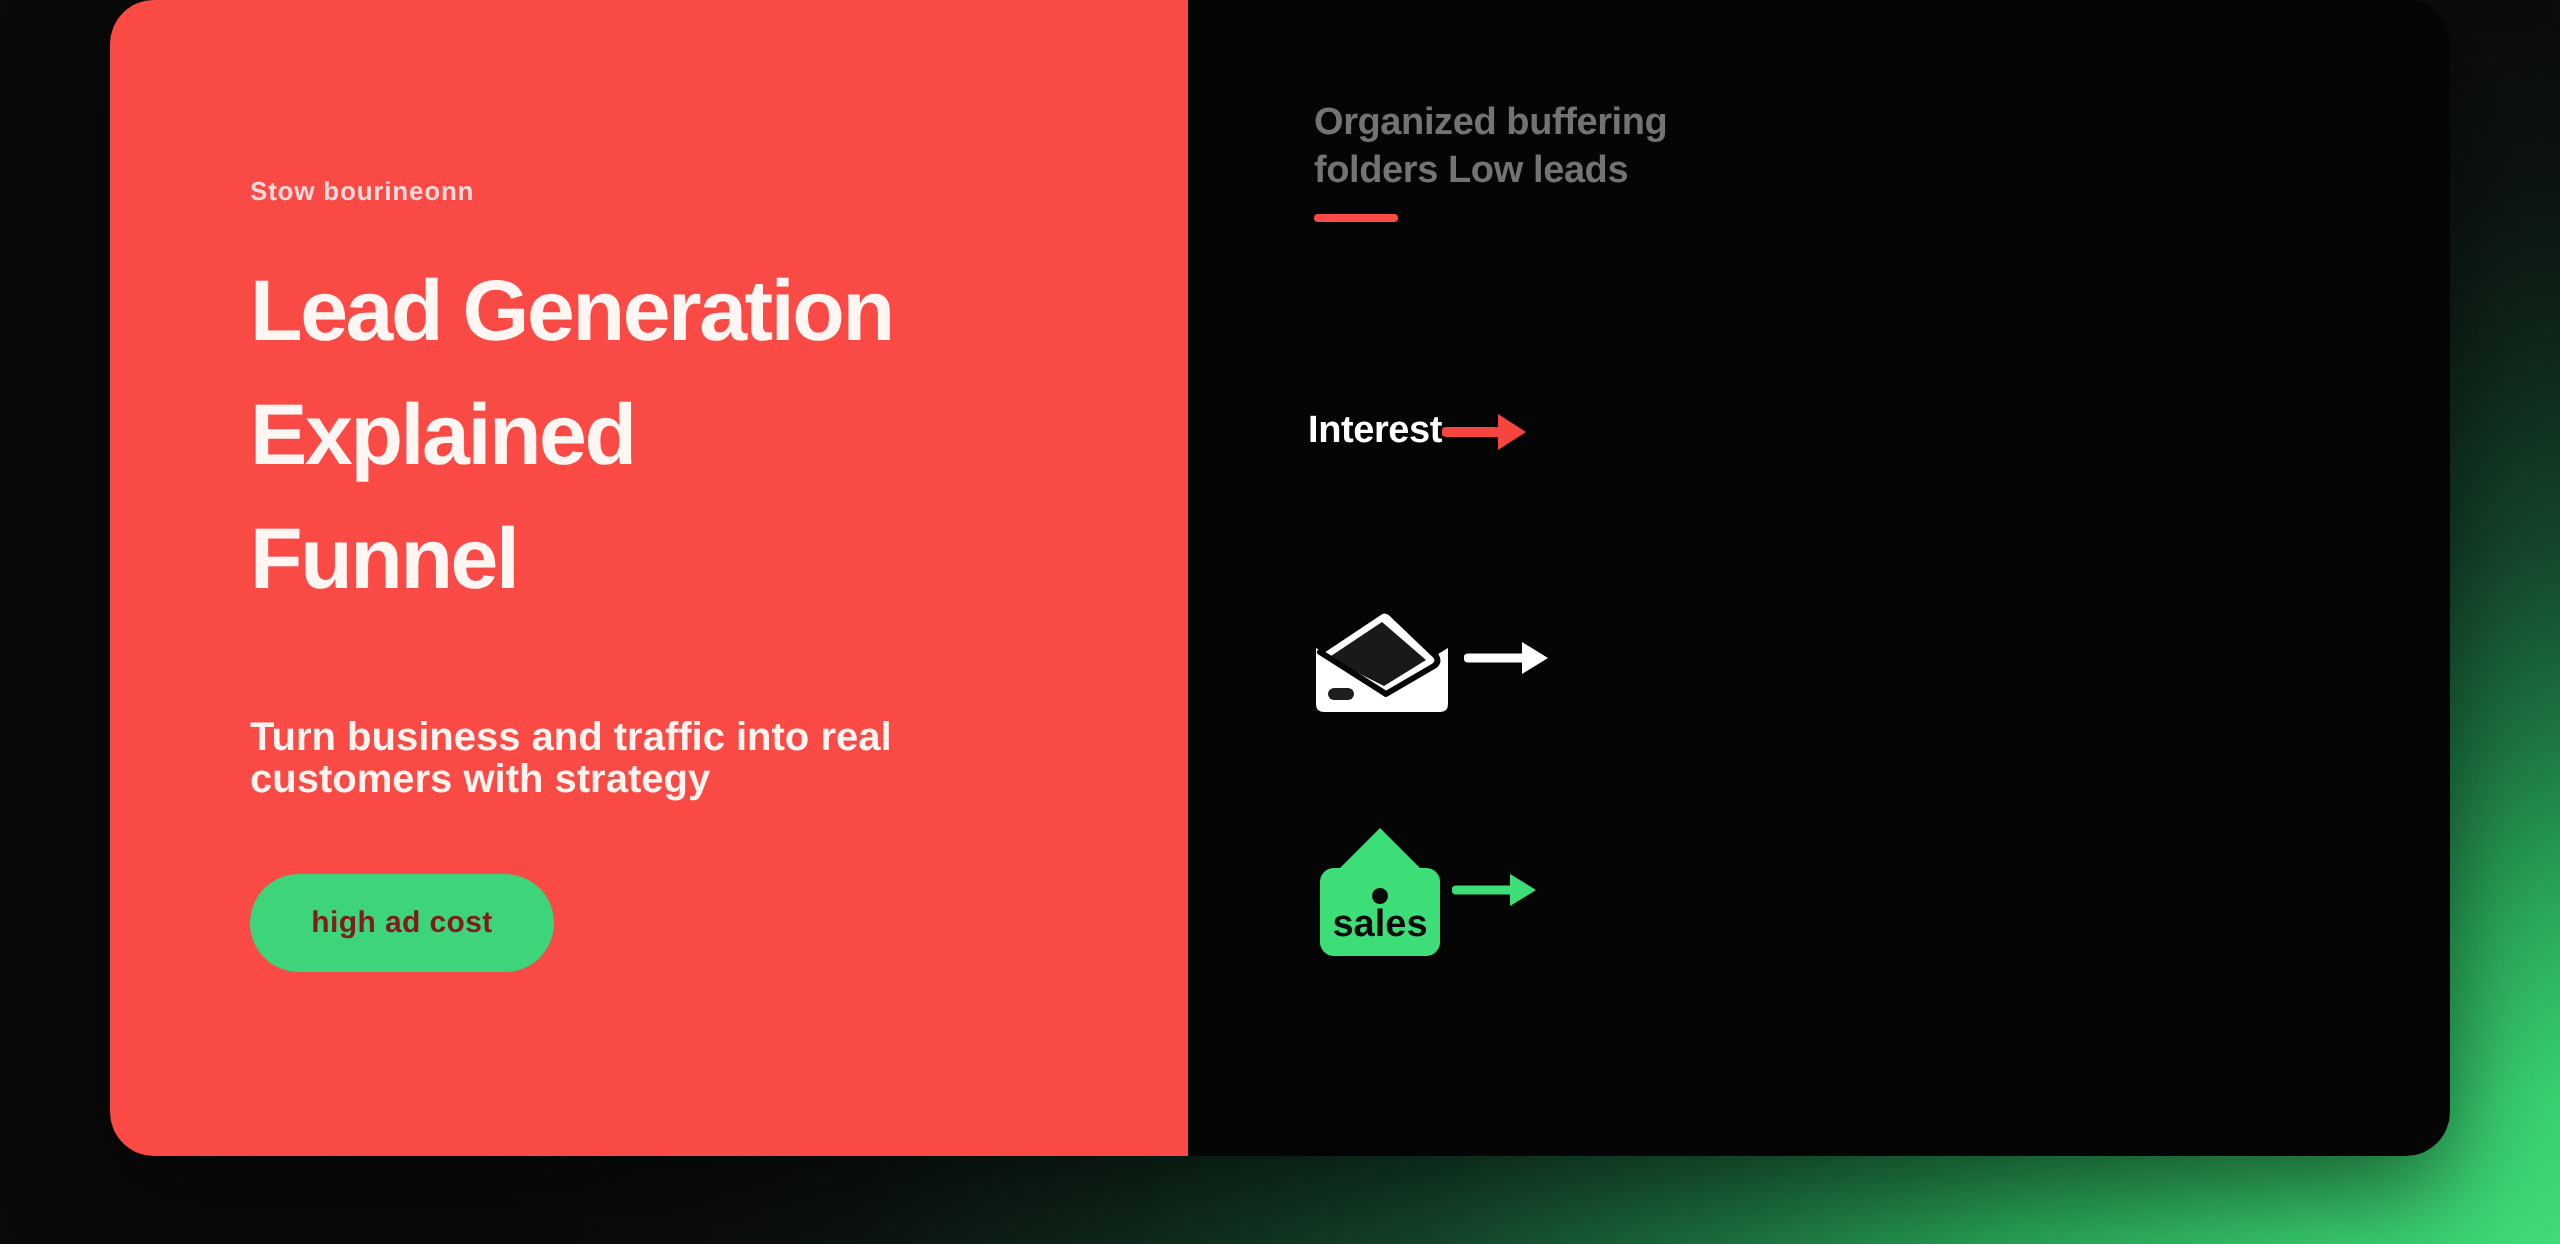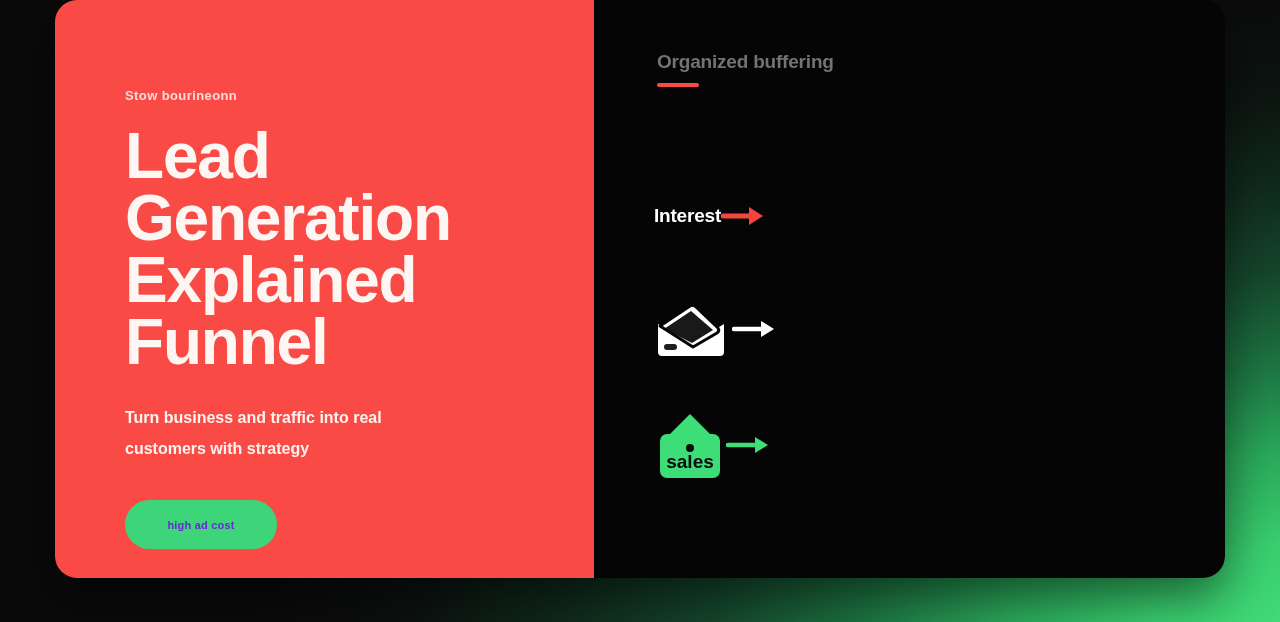--- a/index.html
+++ b/index.html
@@ -61,48 +61,48 @@
   #eyebrow {
     font-size: 13px;
     font-weight: 700;
     letter-spacing: 0.4px;
     color: rgba(255,255,255,0.80);
     margin: 0 0 22px 0;
     filter: blur(0.35px);
   }
   #headline {
     margin: 0;
-    font-size: 64px;
+    font-size: 43px;
     line-height: 62px;
     font-weight: 700;
     letter-spacing: -1.2px;
     color: #fdf6f2;
   }
   #headline span { display: block; }
   #subcopy {
-    margin: 29px 0 0 0;
-    font-size: 16px;
-    line-height: 31px;
+    margin: 48px 0 0 0;
+    font-size: 20px;
+    line-height: 21px;
     font-weight: 600;
     color: #fdf3ef;
     max-width: 330px;
   }
   #cta-button {
     margin-top: 36px;
     display: inline-flex;
     align-items: center;
     justify-content: center;
     width: 152px;
     height: 49px;
     border: none;
     border-radius: 26px;
     background: #3ed47a;
-    color: #6d28d9;
+    color: #7f1d1d;
     font-family: "Liberation Sans", sans-serif;
-    font-size: 11px;
+    font-size: 15px;
     font-weight: 700;
     letter-spacing: 0.2px;
     cursor: pointer;
   }
 
   
   #right-panel {
     position: relative;
     flex: 1;
     height: 100%;
@@ -181,20 +181,21 @@
       <p id="subcopy">Turn business and traffic into real customers with strategy</p>
 
       <button id="cta-button">high ad cost</button>
     </section>
 
     <section id="right-panel">
 
       <div id="right-heading-block">
         <h2 id="right-heading">
           <span>Organized buffering</span>
+          <span>folders Low leads</span>
         </h2>
         <div id="heading-underline"></div>
       </div>
 
       <div class="rail-row" id="rail-interest">
         <span class="rail-label">Interest</span>
         <svg class="arrow" viewBox="0 0 46 26">
           <path d="M2 13 H33" stroke="#f4463f" stroke-width="5" stroke-linecap="round" fill="none"></path>
           <path d="M28 4 L42 13 L28 22 Z" fill="#f4463f"></path>
         </svg>

